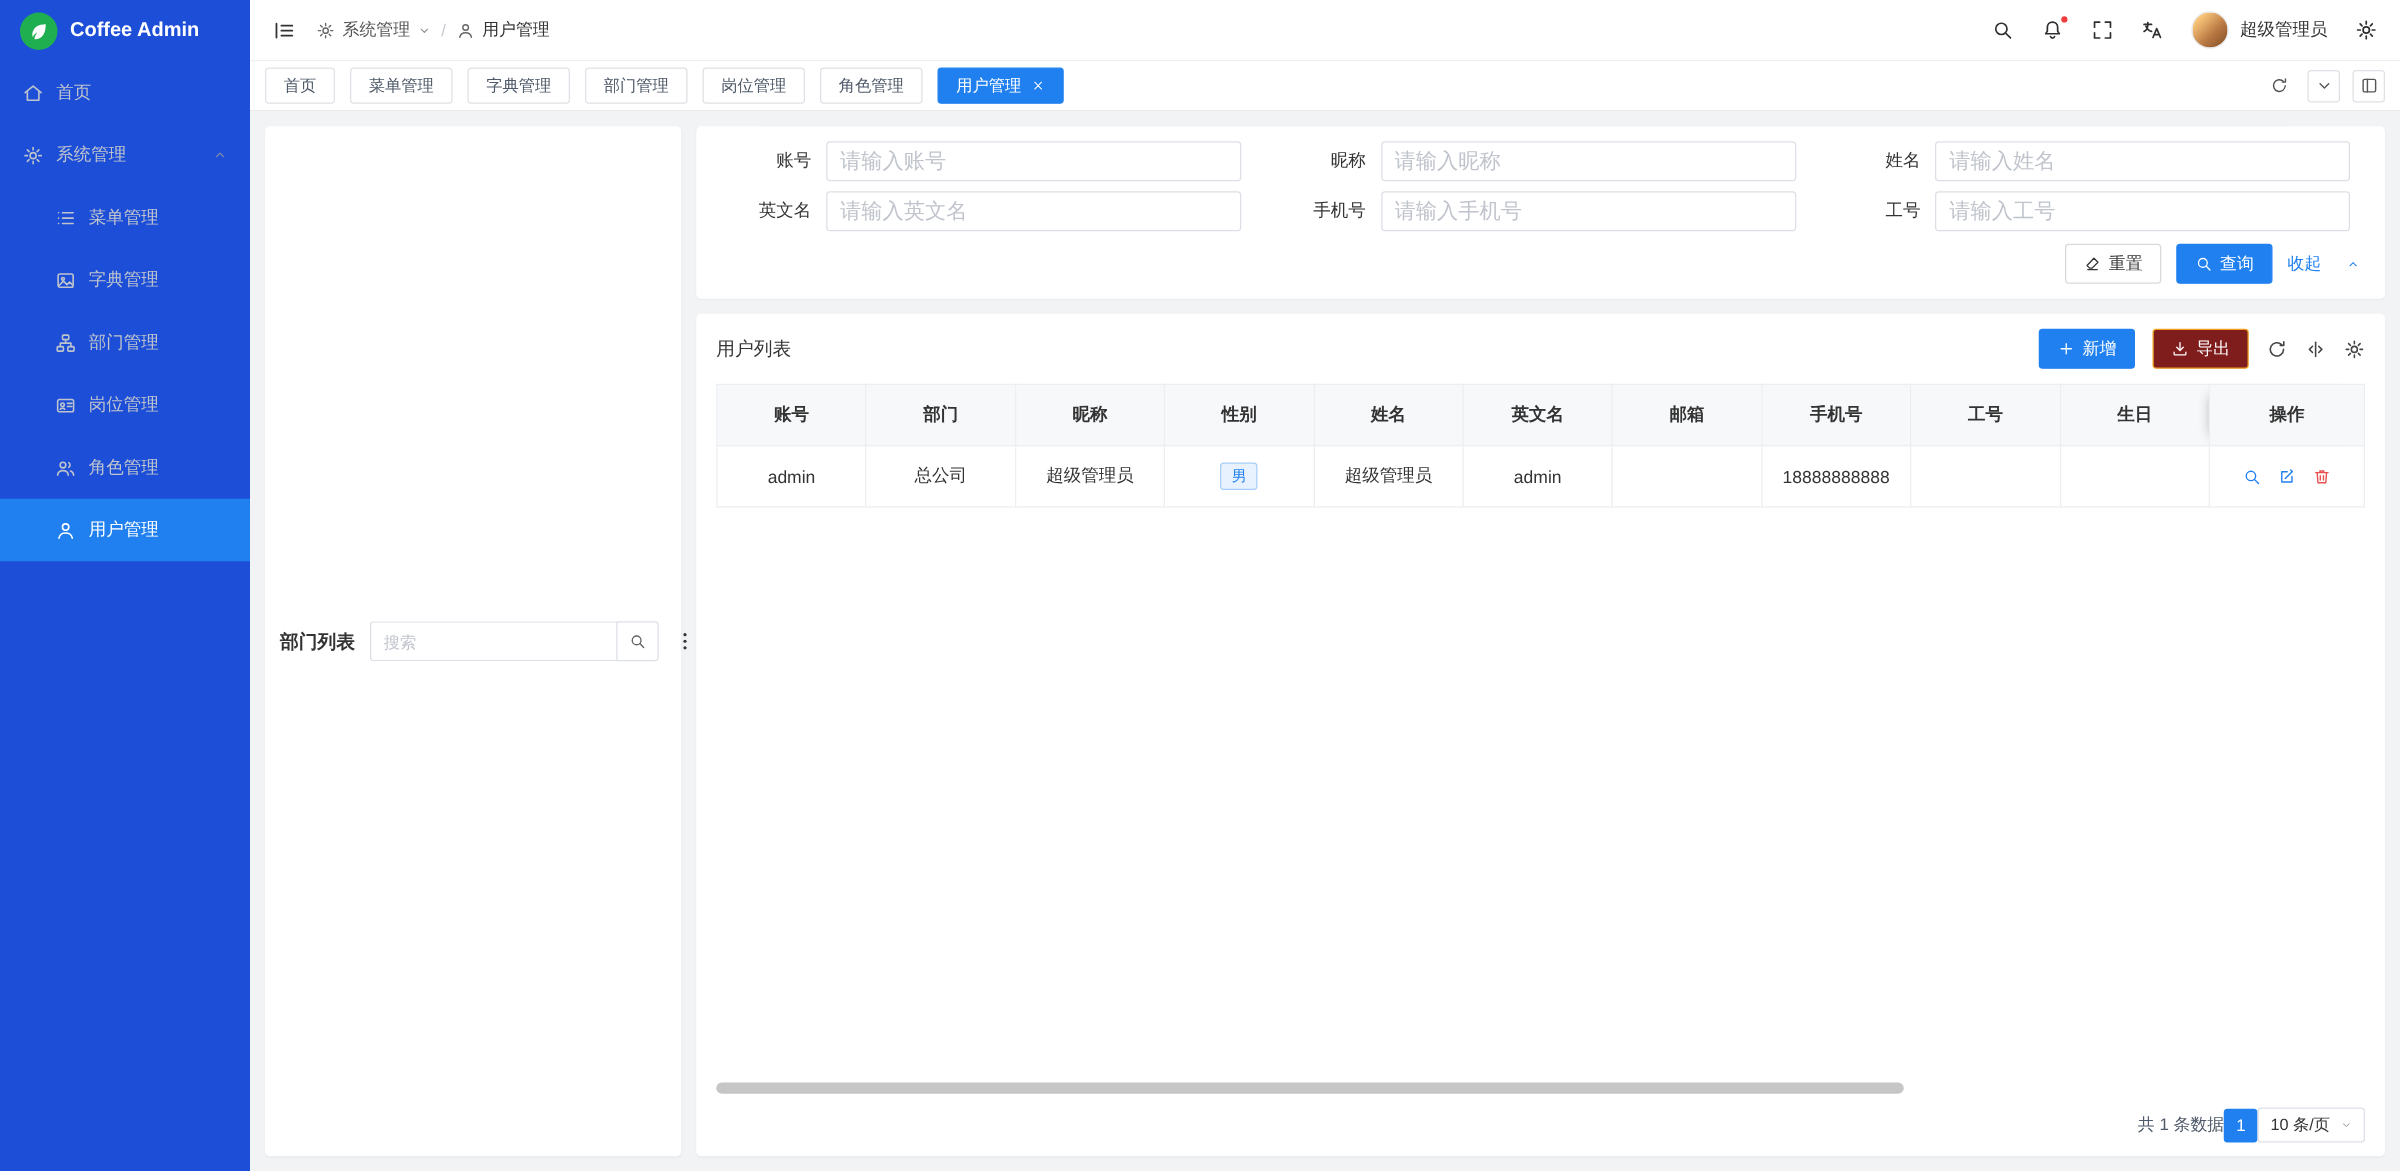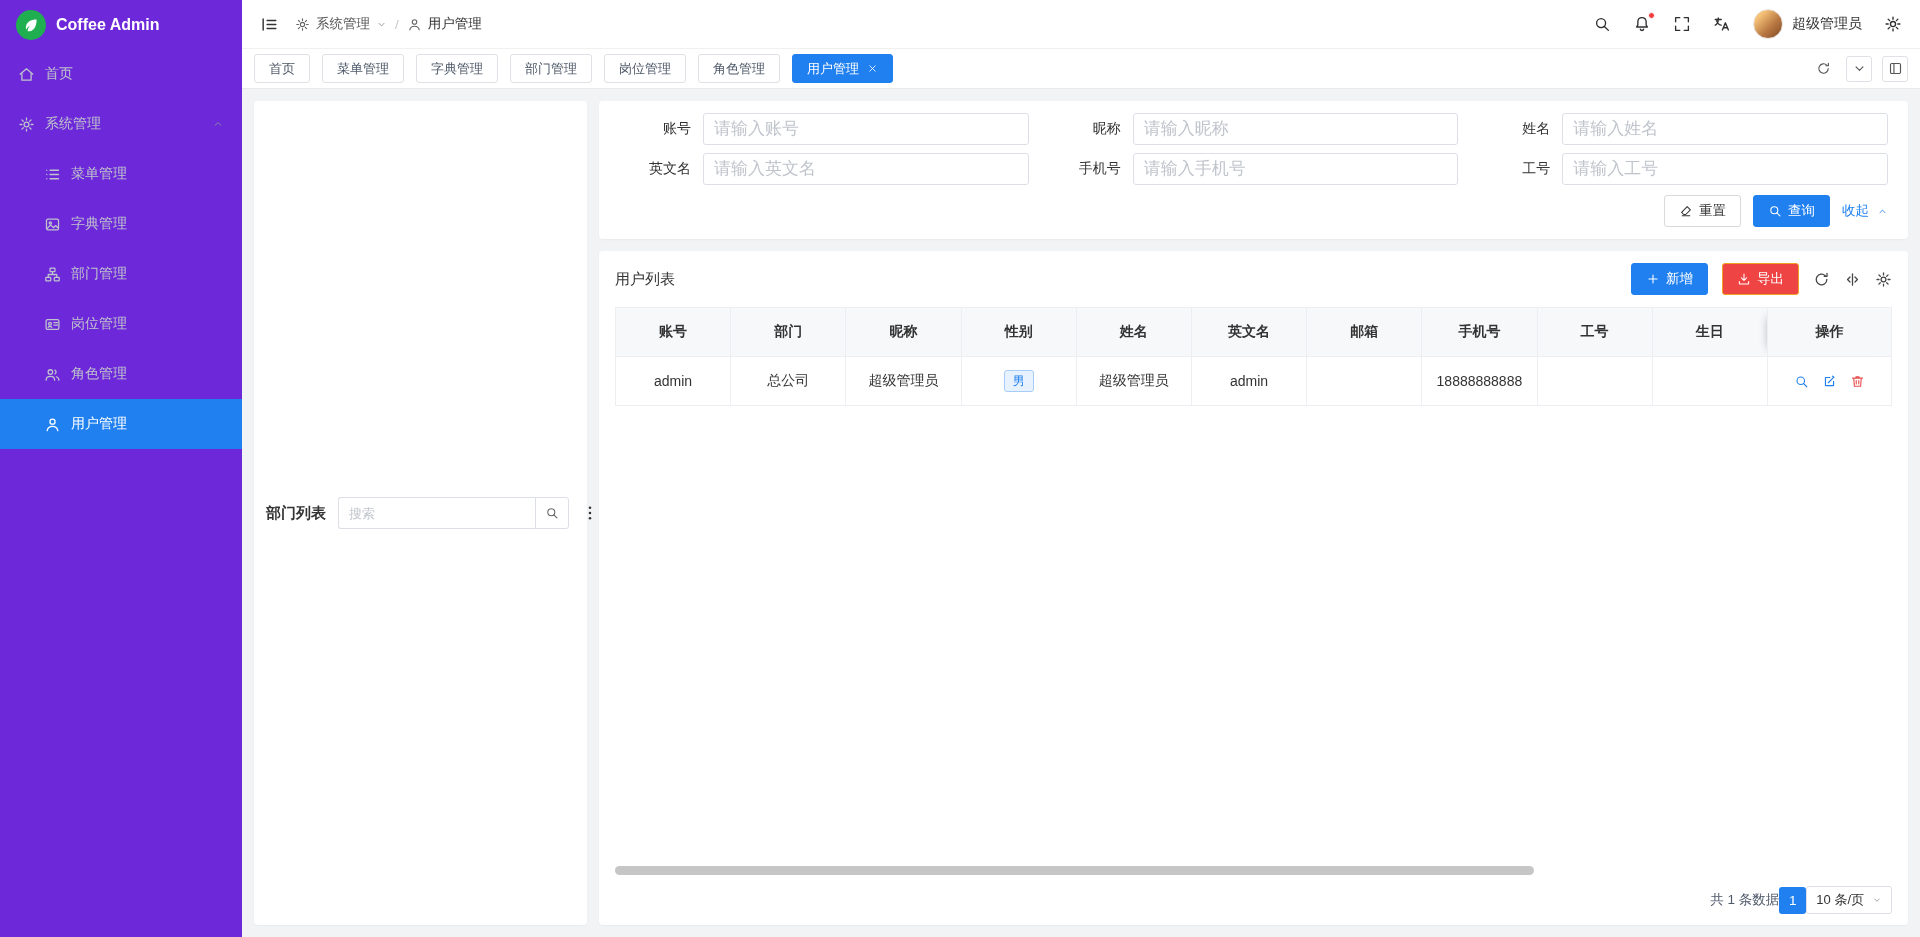--- a/index.html
+++ b/index.html
@@ -8,21 +8,21 @@
     font-family:"Liberation Sans","DejaVu Sans",sans-serif;
     font-size:14px;color:#333;background:#f2f3f5;
     display:flex;overflow:hidden;
   }
   svg{display:block}
   .icon{display:inline-flex;align-items:center;justify-content:center;flex-shrink:0}
   .icon svg{width:100%;height:100%;fill:none;stroke:currentColor;stroke-width:1.8;stroke-linecap:round;stroke-linejoin:round}
   .icon svg.filled{fill:currentColor;stroke:none}
 
   
-  .sidebar{width:242px;background:#6d28d9;color:#bfc4cc;display:flex;flex-direction:column;flex-shrink:0}
+  .sidebar{width:200px;background:#1d4ed8;color:#bfc4cc;display:flex;flex-direction:column;flex-shrink:0}
   .logo{height:49px;display:flex;align-items:center;gap:10px;padding:0 16px;flex-shrink:0}
   .logo-circle{width:30px;height:30px;border-radius:50%;background:#1fae50;display:flex;align-items:center;justify-content:center;color:#fff}
   .logo-circle .icon{width:18px;height:18px}
   .logo-text{color:#fff;font-size:16px;font-weight:700;white-space:nowrap}
   .menu{flex:1;overflow:hidden}
   .menu-item{height:50px;display:flex;align-items:center;gap:10px;padding:0 18px;font-size:14px;color:#bfc4cc;cursor:pointer;white-space:nowrap}
   .menu-item .mi-icon{width:17px;height:17px}
   .menu-item .chev{margin-left:auto;width:12px;height:12px;color:#8d94a0}
   .submenu .menu-item{padding-left:44px}
   .menu-item.active{background:#2080f0;color:#fff}
@@ -77,22 +77,22 @@
   .filter-card{background:#fff;border-radius:4px;box-shadow:0 1px 2px rgba(0,0,0,.04);padding:12px 20px}
   .filter-grid{display:grid;grid-template-columns:repeat(3,1fr);row-gap:8px;column-gap:20px}
   .field{display:flex;align-items:center;min-width:0}
   .field label{width:72px;text-align:right;margin-right:12px;font-size:14px;color:#333;flex-shrink:0;white-space:nowrap}
   .field input{flex:1;min-width:0;max-width:332px;height:32px;border:1px solid #dcdfe6;border-radius:3px;padding:0 10px;font-size:17px;color:#333;outline:none;background:#fff}
   input::placeholder{color:#c0c4cc}
   .filter-actions{display:flex;align-items:center;justify-content:flex-end;gap:12px;margin-top:10px}
   .btn{height:32px;display:inline-flex;align-items:center;gap:6px;padding:0 14px;border-radius:3px;border:1px solid #d9d9d9;background:#fff;color:#333;font-size:13.5px;cursor:pointer;white-space:nowrap}
   .btn .icon{width:14px;height:14px}
   .btn-primary{background:#2080f0;border-color:#2080f0;color:#fff}
-  .btn-warning{background:#ef4444;border-color:#f0a020;color:#fff}
-  .link{display:inline-flex;align-items:center;gap:8px;color:#2080f0;font-size:13.5px;cursor:pointer}
+  .btn-warning{background:#7f1d1d;border-color:#f0a020;color:#fff}
+  .link{display:inline-flex;align-items:center;gap:20px;color:#2080f0;font-size:13.5px;cursor:pointer}
   .link .icon{width:11px;height:11px}
 
   
   .table-card{flex:1;background:#fff;border-radius:4px;box-shadow:0 1px 2px rgba(0,0,0,.04);padding:12px 16px 8px;display:flex;flex-direction:column;min-height:0}
   .table-head{display:flex;align-items:center;flex-shrink:0}
   .table-title{font-size:15px;color:#333}
   .table-tools{margin-left:auto;display:flex;align-items:center;gap:14px}
   .ghost-icon{width:17px;height:17px;color:#454545;cursor:pointer}
   .user-table{width:100%;border-collapse:collapse;table-layout:fixed;margin-top:12px}
   .user-table th{background:#f7f8fa;height:49px;border:1px solid #eceef1;font-size:14px;font-weight:600;color:#333;text-align:center;white-space:nowrap}

